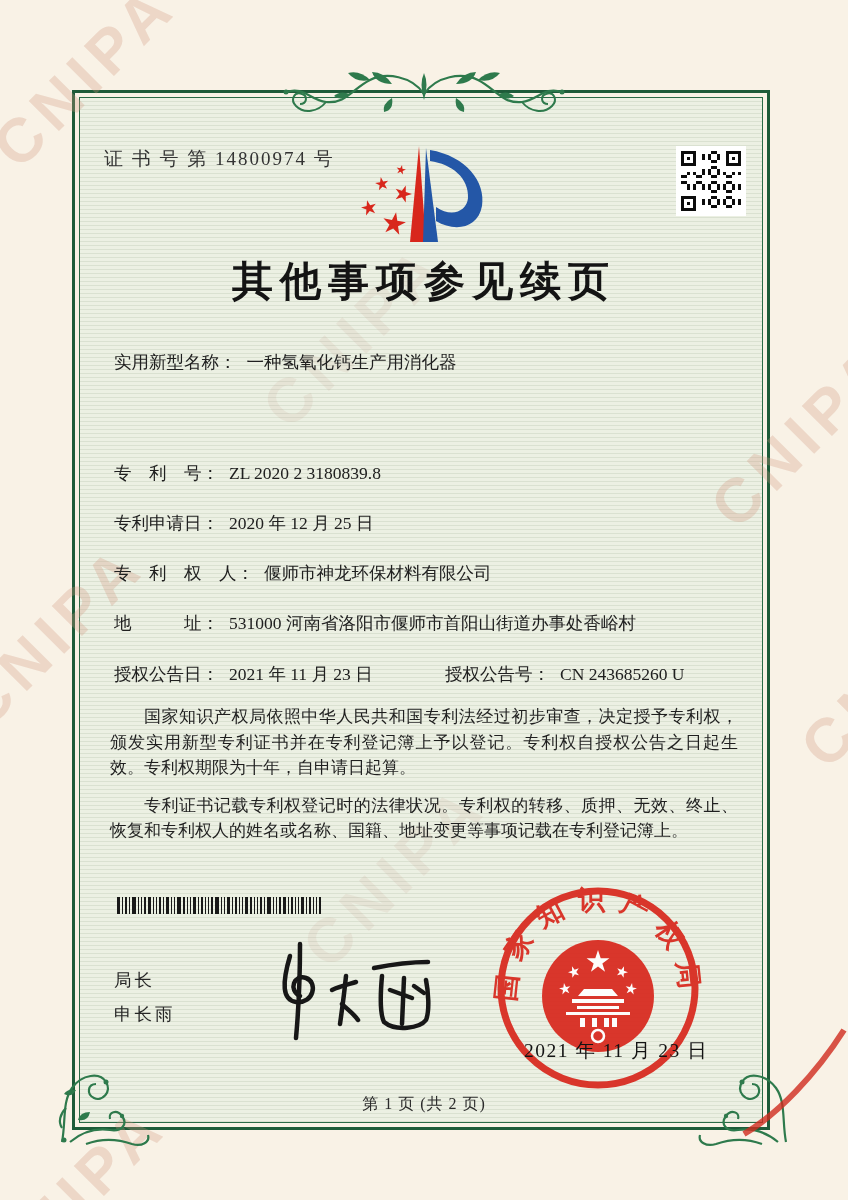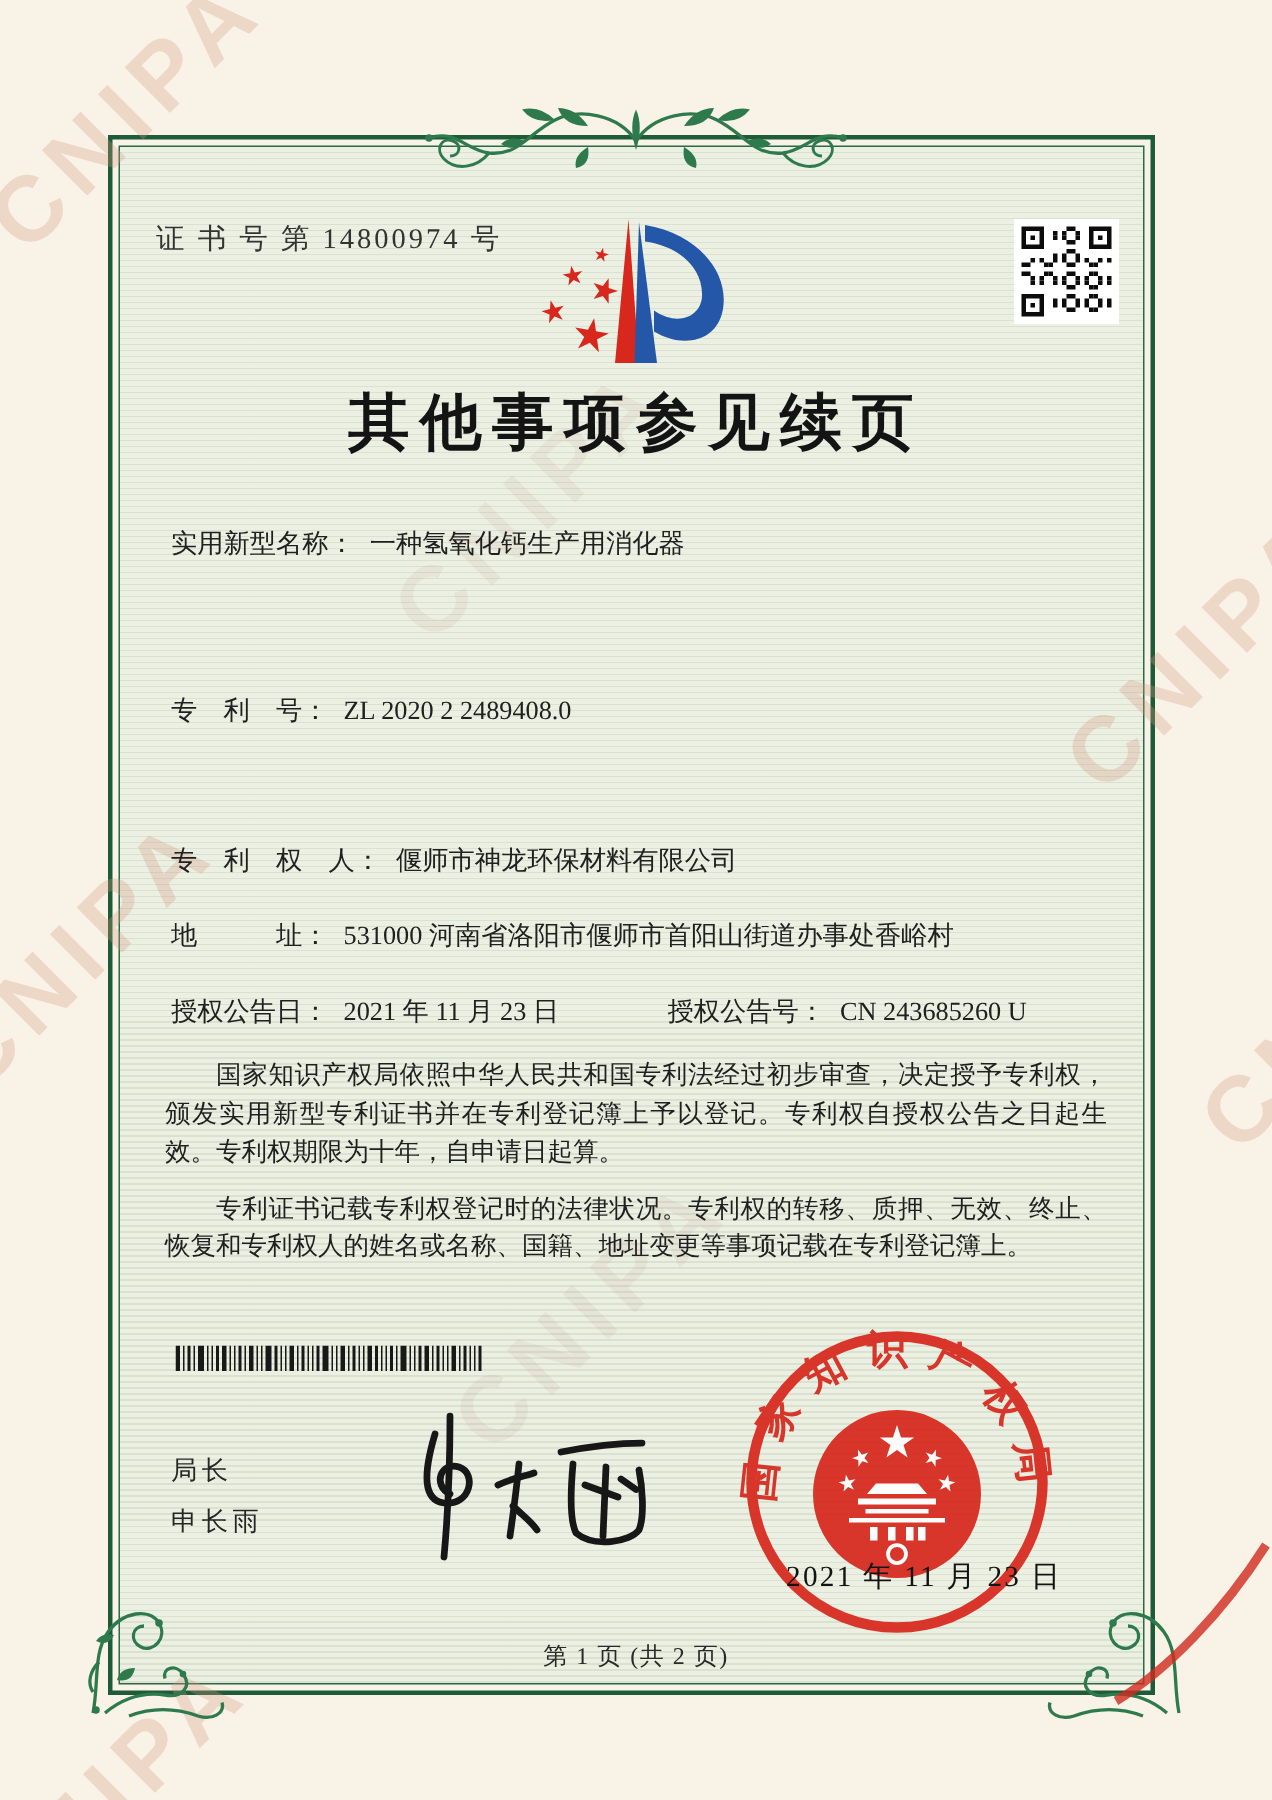--- a/index.html
+++ b/index.html
@@ -272,21 +272,24 @@
       <div class="qr-finder tr" style="right:5px;top:5px;"></div>
       <div class="qr-finder bl" style="left:5px;bottom:5px;"></div>
     </div>
 
     <div class="title">其他事项参见续页</div>
 
     <div class="field-row" style="top:350px;">
       <span class="flabel">实用新型名称：</span><span class="fvalue">一种氢氧化钙生产用消化器</span>
     </div>
     <div class="field-row" style="top:461px;">
-      <span class="flabel">专　利　号：</span><span class="fvalue">ZL 2020 2 2489408.0</span>
+      <span class="flabel">专　利　号：</span><span class="fvalue">ZL 2020 2 3180839.8</span>
+    </div>
+    <div class="field-row" style="top:511px;">
+      <span class="flabel">专利申请日：</span><span class="fvalue">2020 年 12 月 25 日</span>
     </div>
     <div class="field-row" style="top:561px;">
       <span class="flabel">专　利　权　人：</span><span class="fvalue">偃师市神龙环保材料有限公司</span>
     </div>
     <div class="field-row" style="top:611px;">
       <span class="flabel">地　　　址：</span><span class="fvalue">531000 河南省洛阳市偃师市首阳山街道办事处香峪村</span>
     </div>
     <div class="field-row" style="top:662px;">
       <span class="flabel">授权公告日：</span><span class="fvalue">2021 年 11 月 23 日</span>
       <span class="field-cell2"><span class="flabel">授权公告号：</span><span class="fvalue">CN 243685260 U</span></span>

